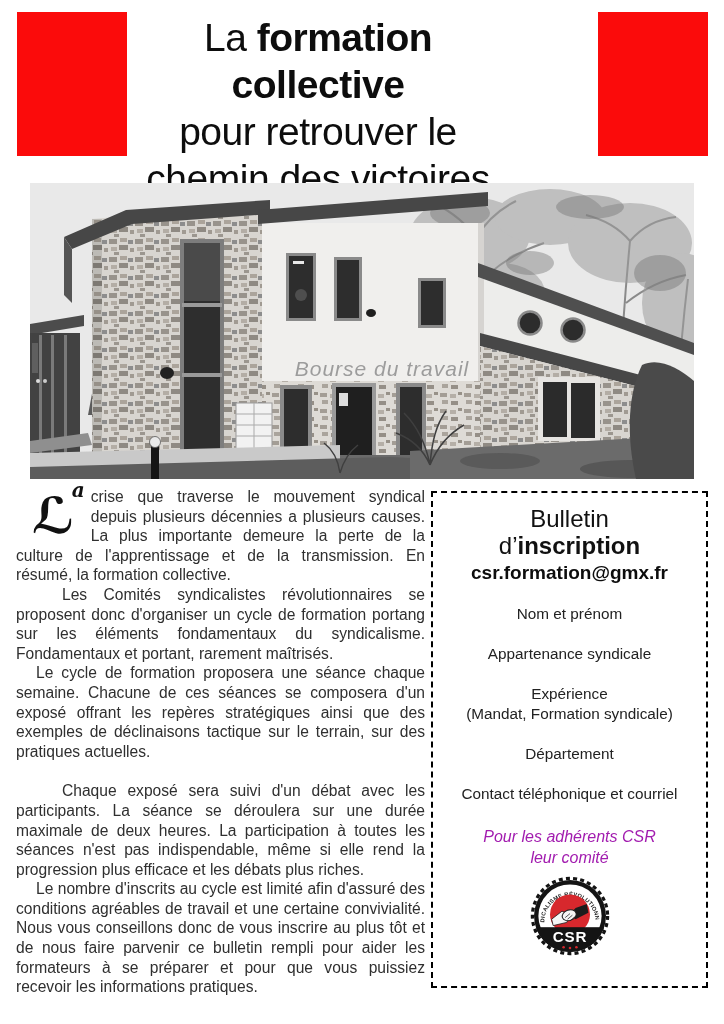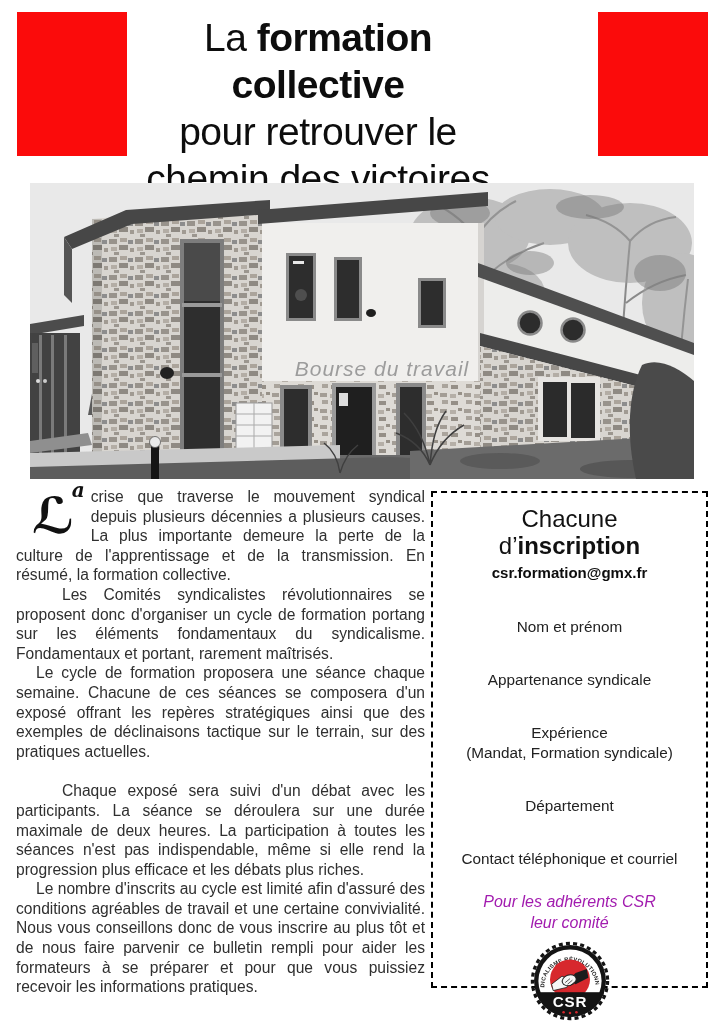--- a/index.html
+++ b/index.html
@@ -38,22 +38,22 @@
   .bulletin{
     position:absolute;left:431px;top:491px;width:277px;height:497px;
     box-sizing:border-box;border:2px dashed #000;text-align:center;
     padding:8px 12px 0 12px;
   }
   .b-title{font-size:24px;line-height:27px;color:#111;margin-top:4px;}
   .b-title b{font-weight:700;}
   .b-intro{
     margin:9px 2px 0 2px;font-size:15.3px;line-height:20px;text-align:justify;color:#222;
   }
-  .b-email{font-size:15px;font-weight:700;color:#0d0d0d;margin-top:3px;line-height:22px;}
-  .b-field{font-size:15.3px;line-height:20px;color:#222;margin-top:33px;}
+  .b-email{font-size:19px;font-weight:700;color:#0d0d0d;margin-top:3px;line-height:22px;}
+  .b-field{font-size:15.3px;line-height:20px;color:#222;margin-top:20px;}
   .b-note{font-style:italic;font-size:16px;line-height:21px;color:#a21caf;margin-top:22px;}
   .b-logo{margin-top:8px;}
 </style>
 </head>
 <body>
 
 <div>
 
   <div class="red-block red-left"></div>
   <div class="red-block red-right"></div>
@@ -215,21 +215,21 @@
   <div class="article">
     <p><span class="dropcap"><span>ℒ</span><sup>a</sup></span><span>crise que traverse le mouvement syndical depuis plusieurs décennies a plusieurs causes. La plus importante demeure la perte de la culture de l'apprentissage et de la transmission. En résumé, la formation collective.</span></p>
     <p class="indent-lg">Les Comités syndicalistes révolutionnaires se proposent donc d'organiser un cycle de formation portang sur les éléments fondamentaux du syndicalisme. Fondamentaux et portant, rarement maîtrisés.</p>
     <p class="indent-sm">Le cycle de formation proposera une séance chaque semaine. Chacune de ces séances se composera d'un exposé offrant les repères stratégiques ainsi que des exemples de déclinaisons tactique sur le terrain, sur des pratiques actuelles.</p>
     <p class="indent-lg gap-top">Chaque exposé sera suivi d'un débat avec les participants. La séance se déroulera sur une durée maximale de deux heures. La participation à toutes les séances n'est pas indispendable, même si elle rend la progression plus efficace et les débats plus riches.</p>
     <p class="indent-sm">Le nombre d'inscrits au cycle est limité afin d'assuré des conditions agréables de travail et une certaine convivialité. Nous vous conseillons donc de vous inscrire au plus tôt et de nous faire parvenir ce bulletin rempli pour aider les formateurs à se préparer et pour que vous puissiez recevoir les informations pratiques.</p>
   </div>
 
   <div class="bulletin">
     <div class="b-title">
-      <div>Chacune</div>
+      <div>Bulletin</div>
       <div><span>d’</span><b>inscription</b></div>
     </div>
     <div class="b-email">csr.formation@gmx.fr</div>
 
     <div class="b-field">
       <div>Nom et prénom</div>
     </div>
     <div class="b-field">
       <div>Appartenance syndicale</div>
     </div>

